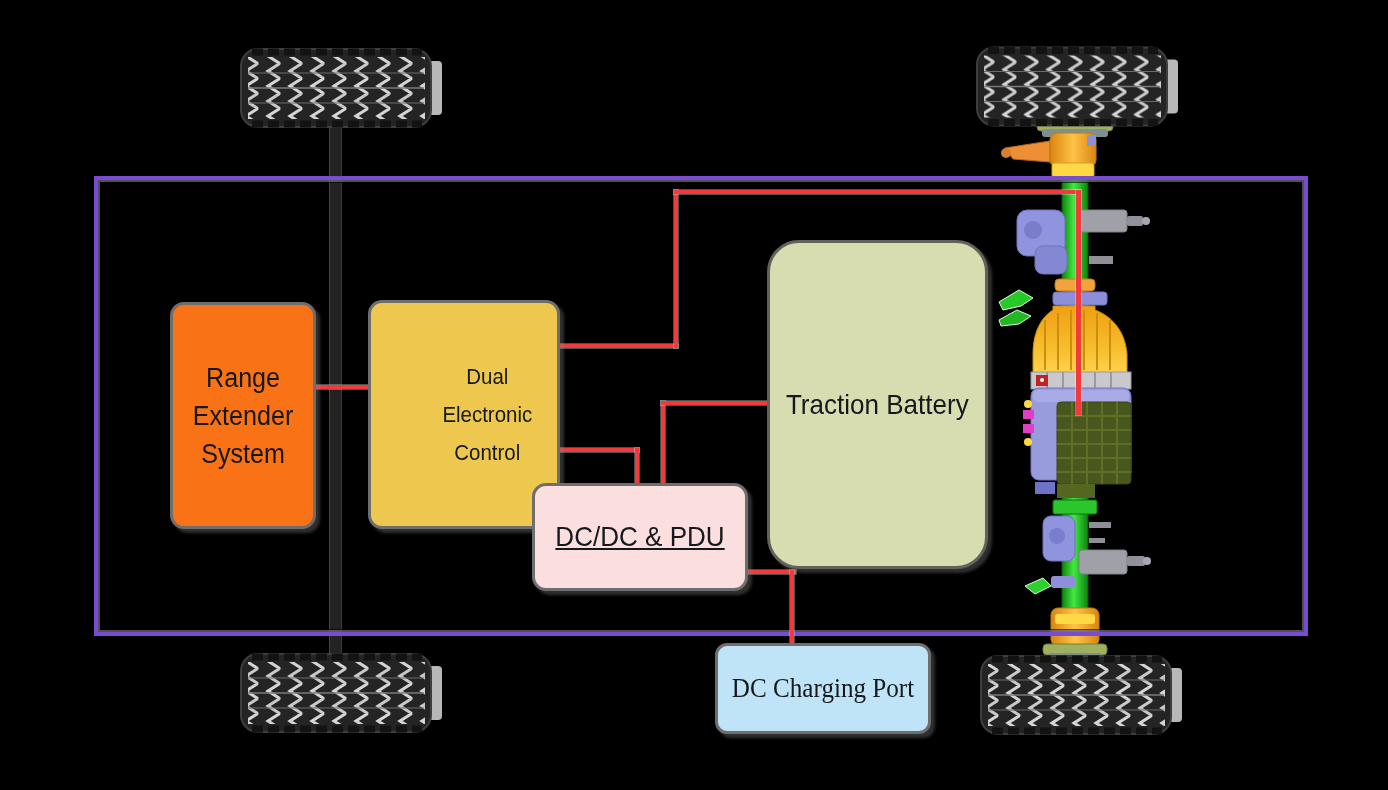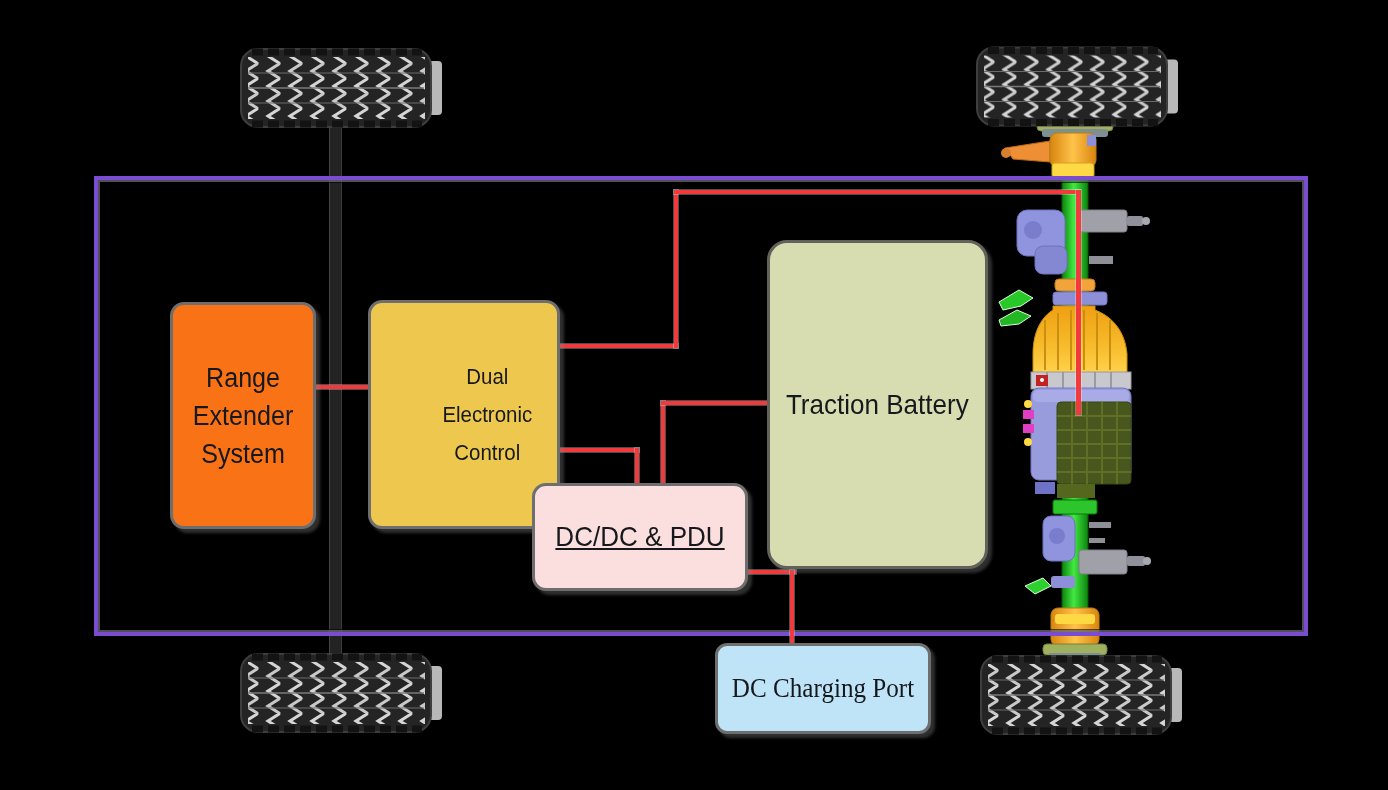--- a/index.html
+++ b/index.html
@@ -19,21 +19,21 @@
   
   .wire{position:absolute;background:#f2393b;box-shadow:0 0 0 1px rgba(255,255,255,.30);z-index:4;}
 
   
   .box{position:absolute;border:3px solid #6e6e6e;border-radius:14px;z-index:5;
        display:flex;align-items:center;justify-content:center;text-align:center;
        color:#15181c;box-shadow:4px 4px 3px rgba(135,135,135,.35);}
   .box .lbl{display:inline-block;transform:scaleX(.93);font-weight:500;}
   .box-range   {left:170px;top:302px;width:140px;height:221px;background:#f97316;font-size:27px;line-height:38px;}
   .box-dual    {left:368px;top:300px;width:139px;height:223px;background:#eec84e;font-size:22px;line-height:38px;padding-left:47px;}
-  .box-battery {left:767px;top:240px;width:215px;height:323px;background:#d8ddb1;border-radius:20px;
+  .box-battery {left:767px;top:240px;width:215px;height:323px;background:#d8ddb1;border-radius:32px;
                 border-color:#62625a;font-size:28px;justify-content:center;}
   .box-dcdc    {left:532px;top:483px;width:210px;height:102px;background:#fbdede;font-size:28px;text-decoration:underline;}
   .box-port    {left:715px;top:643px;width:210px;height:85px;background:#bfe4f7;border-radius:12px;font-size:27px;font-family:Liberation Serif, serif;}
 
   .tire{position:absolute;z-index:6;}
   .eaxle{position:absolute;left:995px;top:106px;z-index:2;}
 </style>
 </head>
 <body>
 

